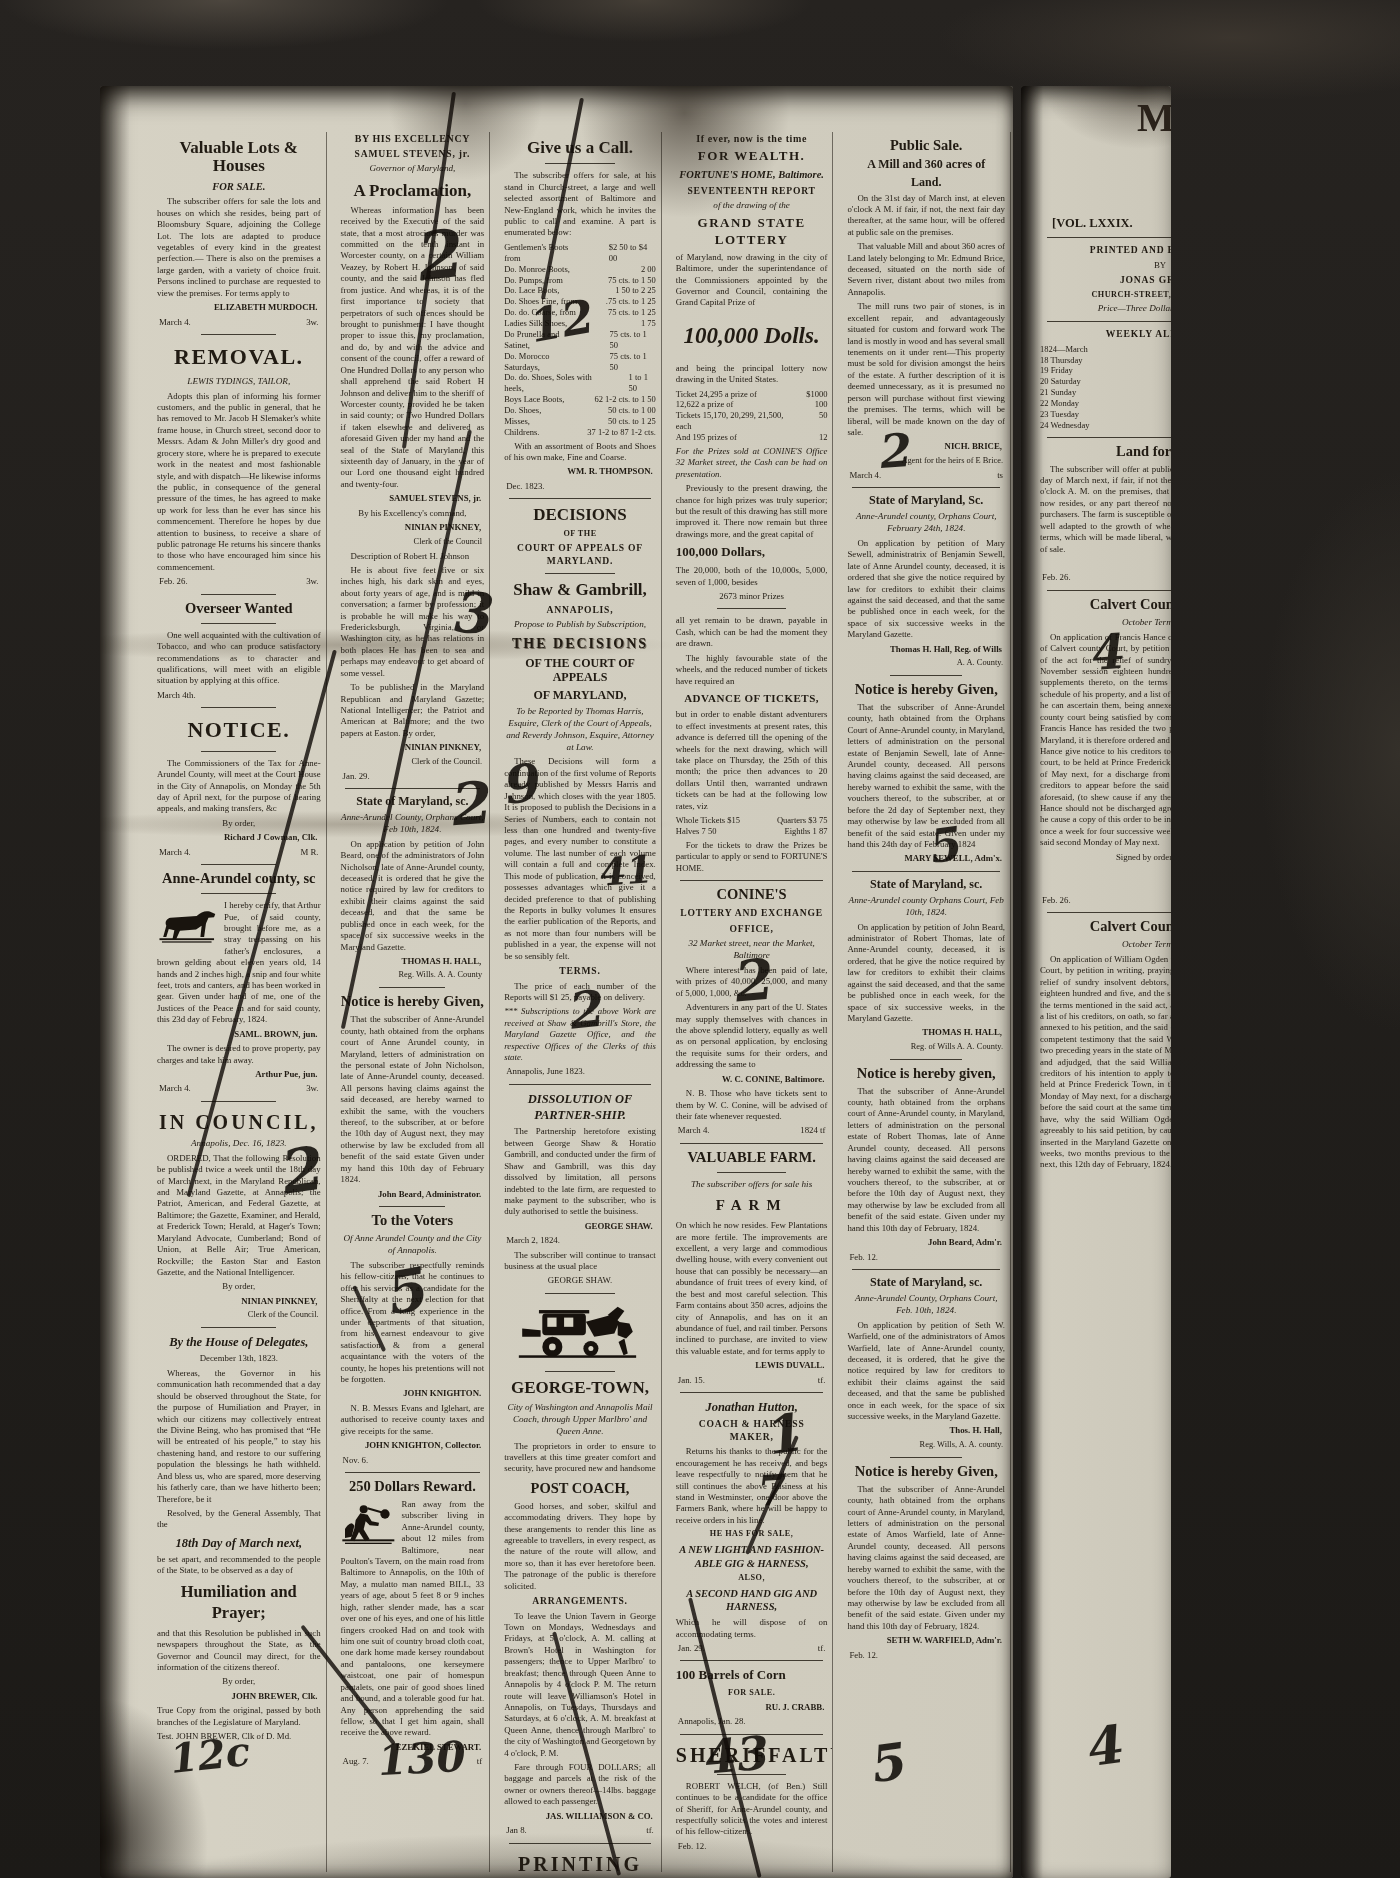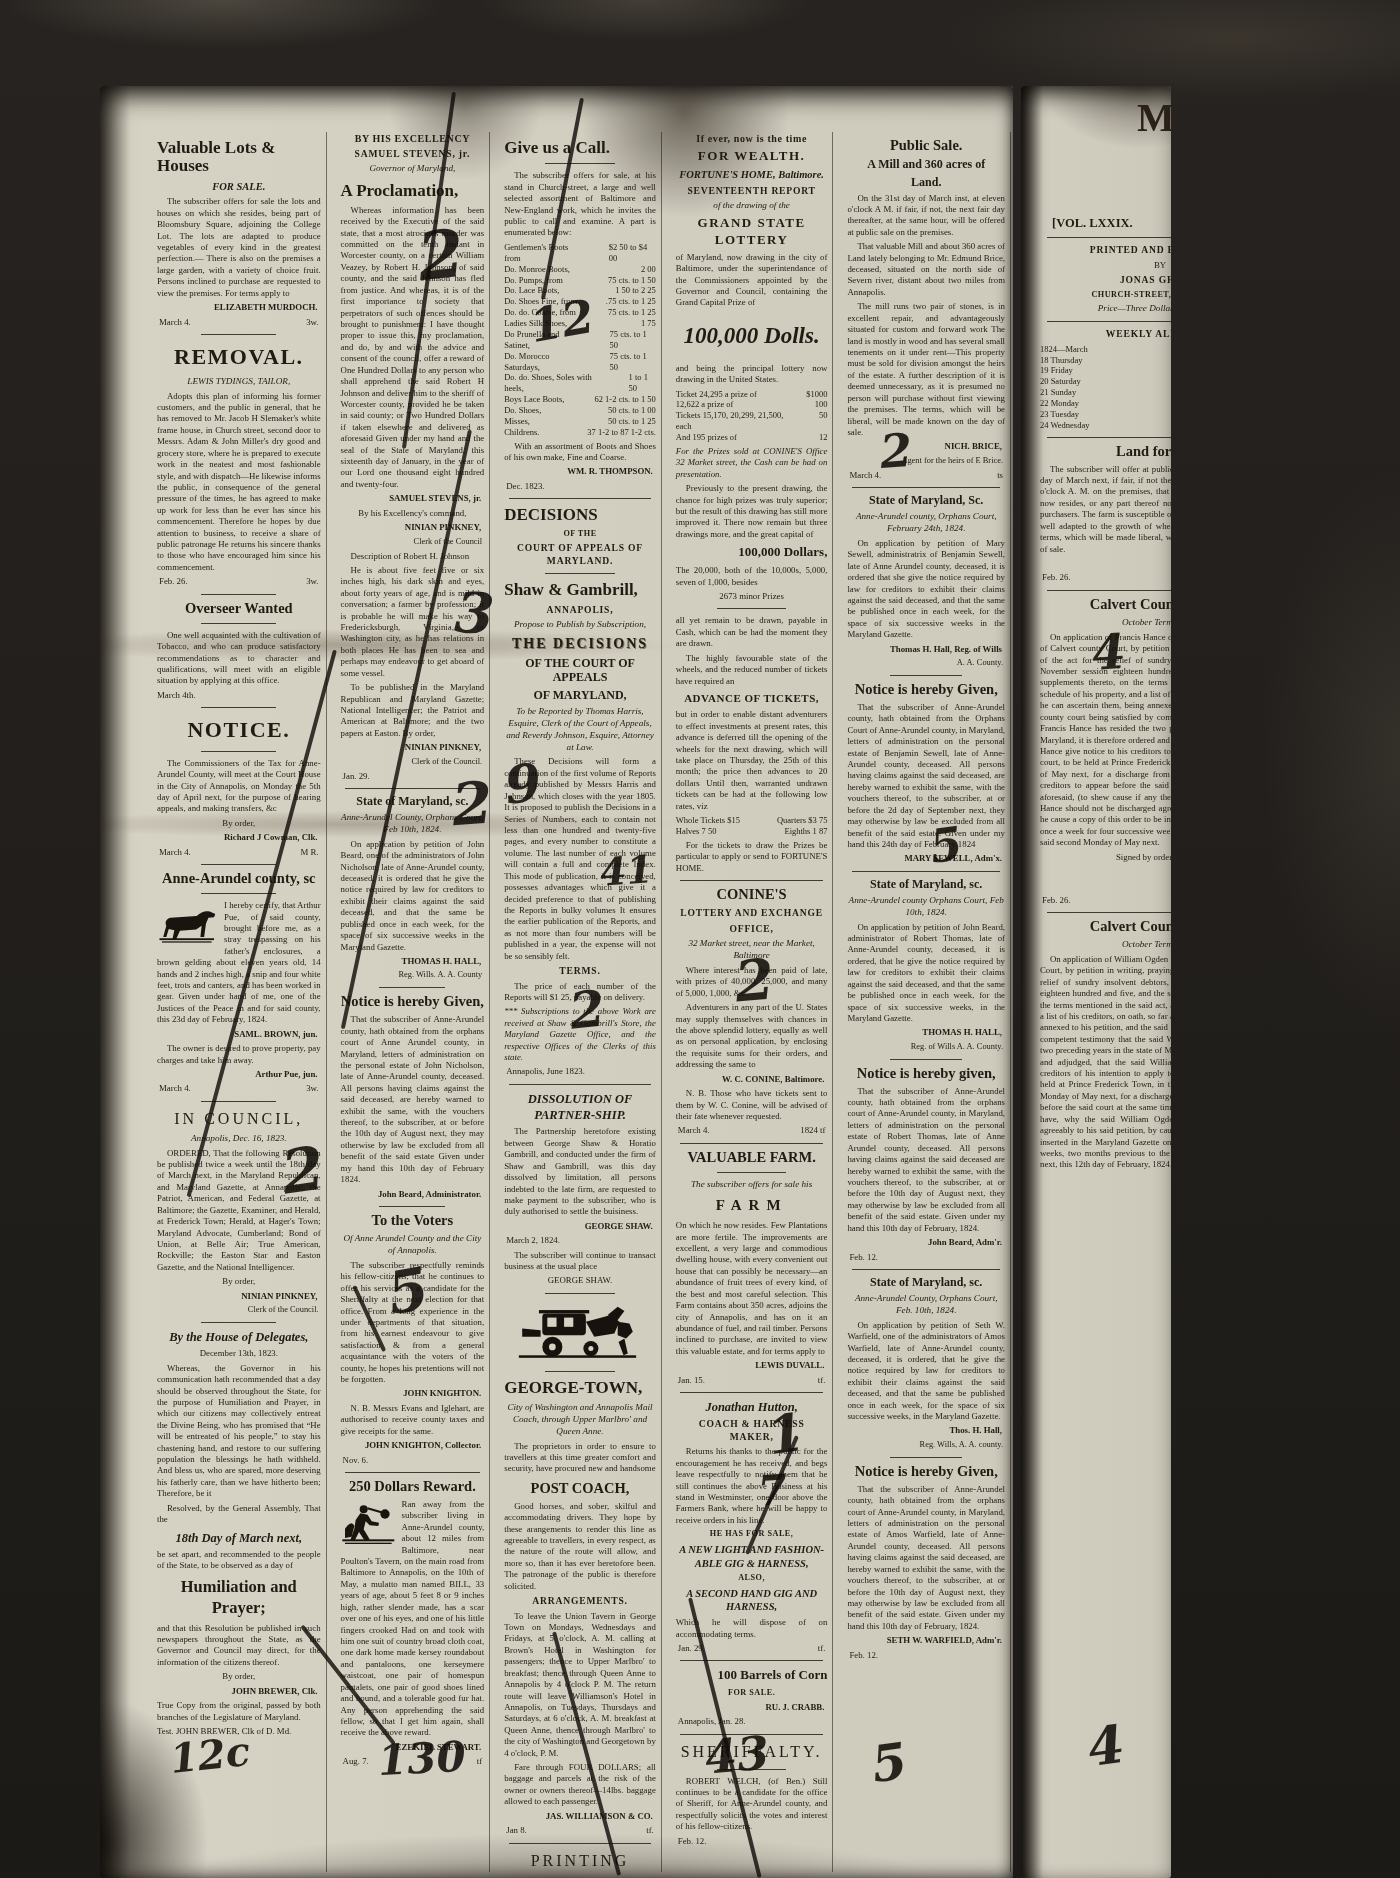--- a/index.html
+++ b/index.html
@@ -46,36 +46,36 @@
   .col:last-child{margin-right:0;}
   #col-1{width:164px;} #col-2{width:144px;} #col-3{width:152px;}
   #col-4{width:152px;} #col-5{width:158px;}
 
   .b{margin:0 0 3px;}
   .b-p{text-align:justify;text-indent:10px;}
   .b-p0{text-align:justify;}
   .b-itp{text-align:justify;font-style:italic;}
   .b-ctr{text-align:center;}
   .b-itc{font-style:italic;text-align:center;font-size:9.2px;}
-  .b-h1{font-size:17px;font-weight:bold;text-align:left;line-height:1.08;margin:7px 0 4px;}
+  .b-h1{font-size:17px;font-weight:bold;text-align:center;line-height:1.08;margin:7px 0 4px;}
   .b-h1b{font-size:22px;font-weight:bold;text-align:center;letter-spacing:1.5px;margin:8px 0 4px;}
   .b-h1s{font-size:14.5px;font-weight:bold;text-align:center;line-height:1.1;margin:6px 0 4px;}
   .b-h2{font-size:12px;font-weight:bold;text-align:center;line-height:1.15;margin:4px 0 3px;}
   .b-h2it{font-size:10.5px;font-weight:bold;font-style:italic;text-align:center;}
   .b-h2it2{font-size:12.5px;font-weight:bold;font-style:italic;text-align:center;margin:4px 0 3px;}
   .b-kick{font-size:10px;font-weight:bold;text-align:center;letter-spacing:.6px;}
   .b-kick2{font-size:13px;font-weight:bold;text-align:center;letter-spacing:1.5px;margin-bottom:3px;}
   .b-sc2{font-size:9.6px;font-weight:bold;text-align:center;letter-spacing:.8px;}
   .b-sc3{font-size:8.2px;font-weight:bold;text-align:center;letter-spacing:.5px;}
-  .b-disp{font-size:16px;font-weight:normal;text-align:center;letter-spacing:3px;margin:7px 0 3px;}
+  .b-disp{font-size:20px;font-weight:bold;text-align:center;letter-spacing:3px;margin:7px 0 3px;}
   .b-disp2{font-size:16.5px;font-weight:bold;text-align:center;margin:4px 0;}
   .b-orn{font-size:14px;font-weight:bold;text-align:center;letter-spacing:2px;
          text-shadow:1px 1px 0 rgba(40,30,18,.5);margin:4px 0 2px;}
   .b-big{font-size:23px;font-weight:bold;font-style:italic;text-align:center;margin:12px 0;}
-  .b-mid{font-size:13px;font-weight:bold;text-align:right;margin:4px 0;}
+  .b-mid{font-size:13px;font-weight:bold;text-align:left;margin:4px 0;}
   .b-mid2{font-size:11px;font-weight:bold;text-align:center;letter-spacing:.5px;margin:4px 0;}
   .b-farm{font-size:15px;font-weight:bold;text-align:center;letter-spacing:7px;margin:5px 0;}
   .b-sig{text-align:right;font-weight:600;padding-right:3px;}
   .b-sigr2{text-align:right;font-size:8.4px;padding-right:2px;}
   .b-dr{display:flex;justify-content:space-between;padding:0 2px;}
   .b-rule{border-top:1px solid rgba(28,22,14,.8);width:46%;margin:6px auto;height:0;}
   .b-rulew{border-top:1px solid rgba(28,22,14,.8);width:94%;margin:6px auto;height:0;}
   .b-rows .rl{display:flex;justify-content:space-between;font-size:8.5px;line-height:1.28;gap:25px;}
   .b-vol{font-size:12.5px;font-weight:bold;margin:3px 12px;}
   .b-img{text-align:center;margin:4px 0;}

